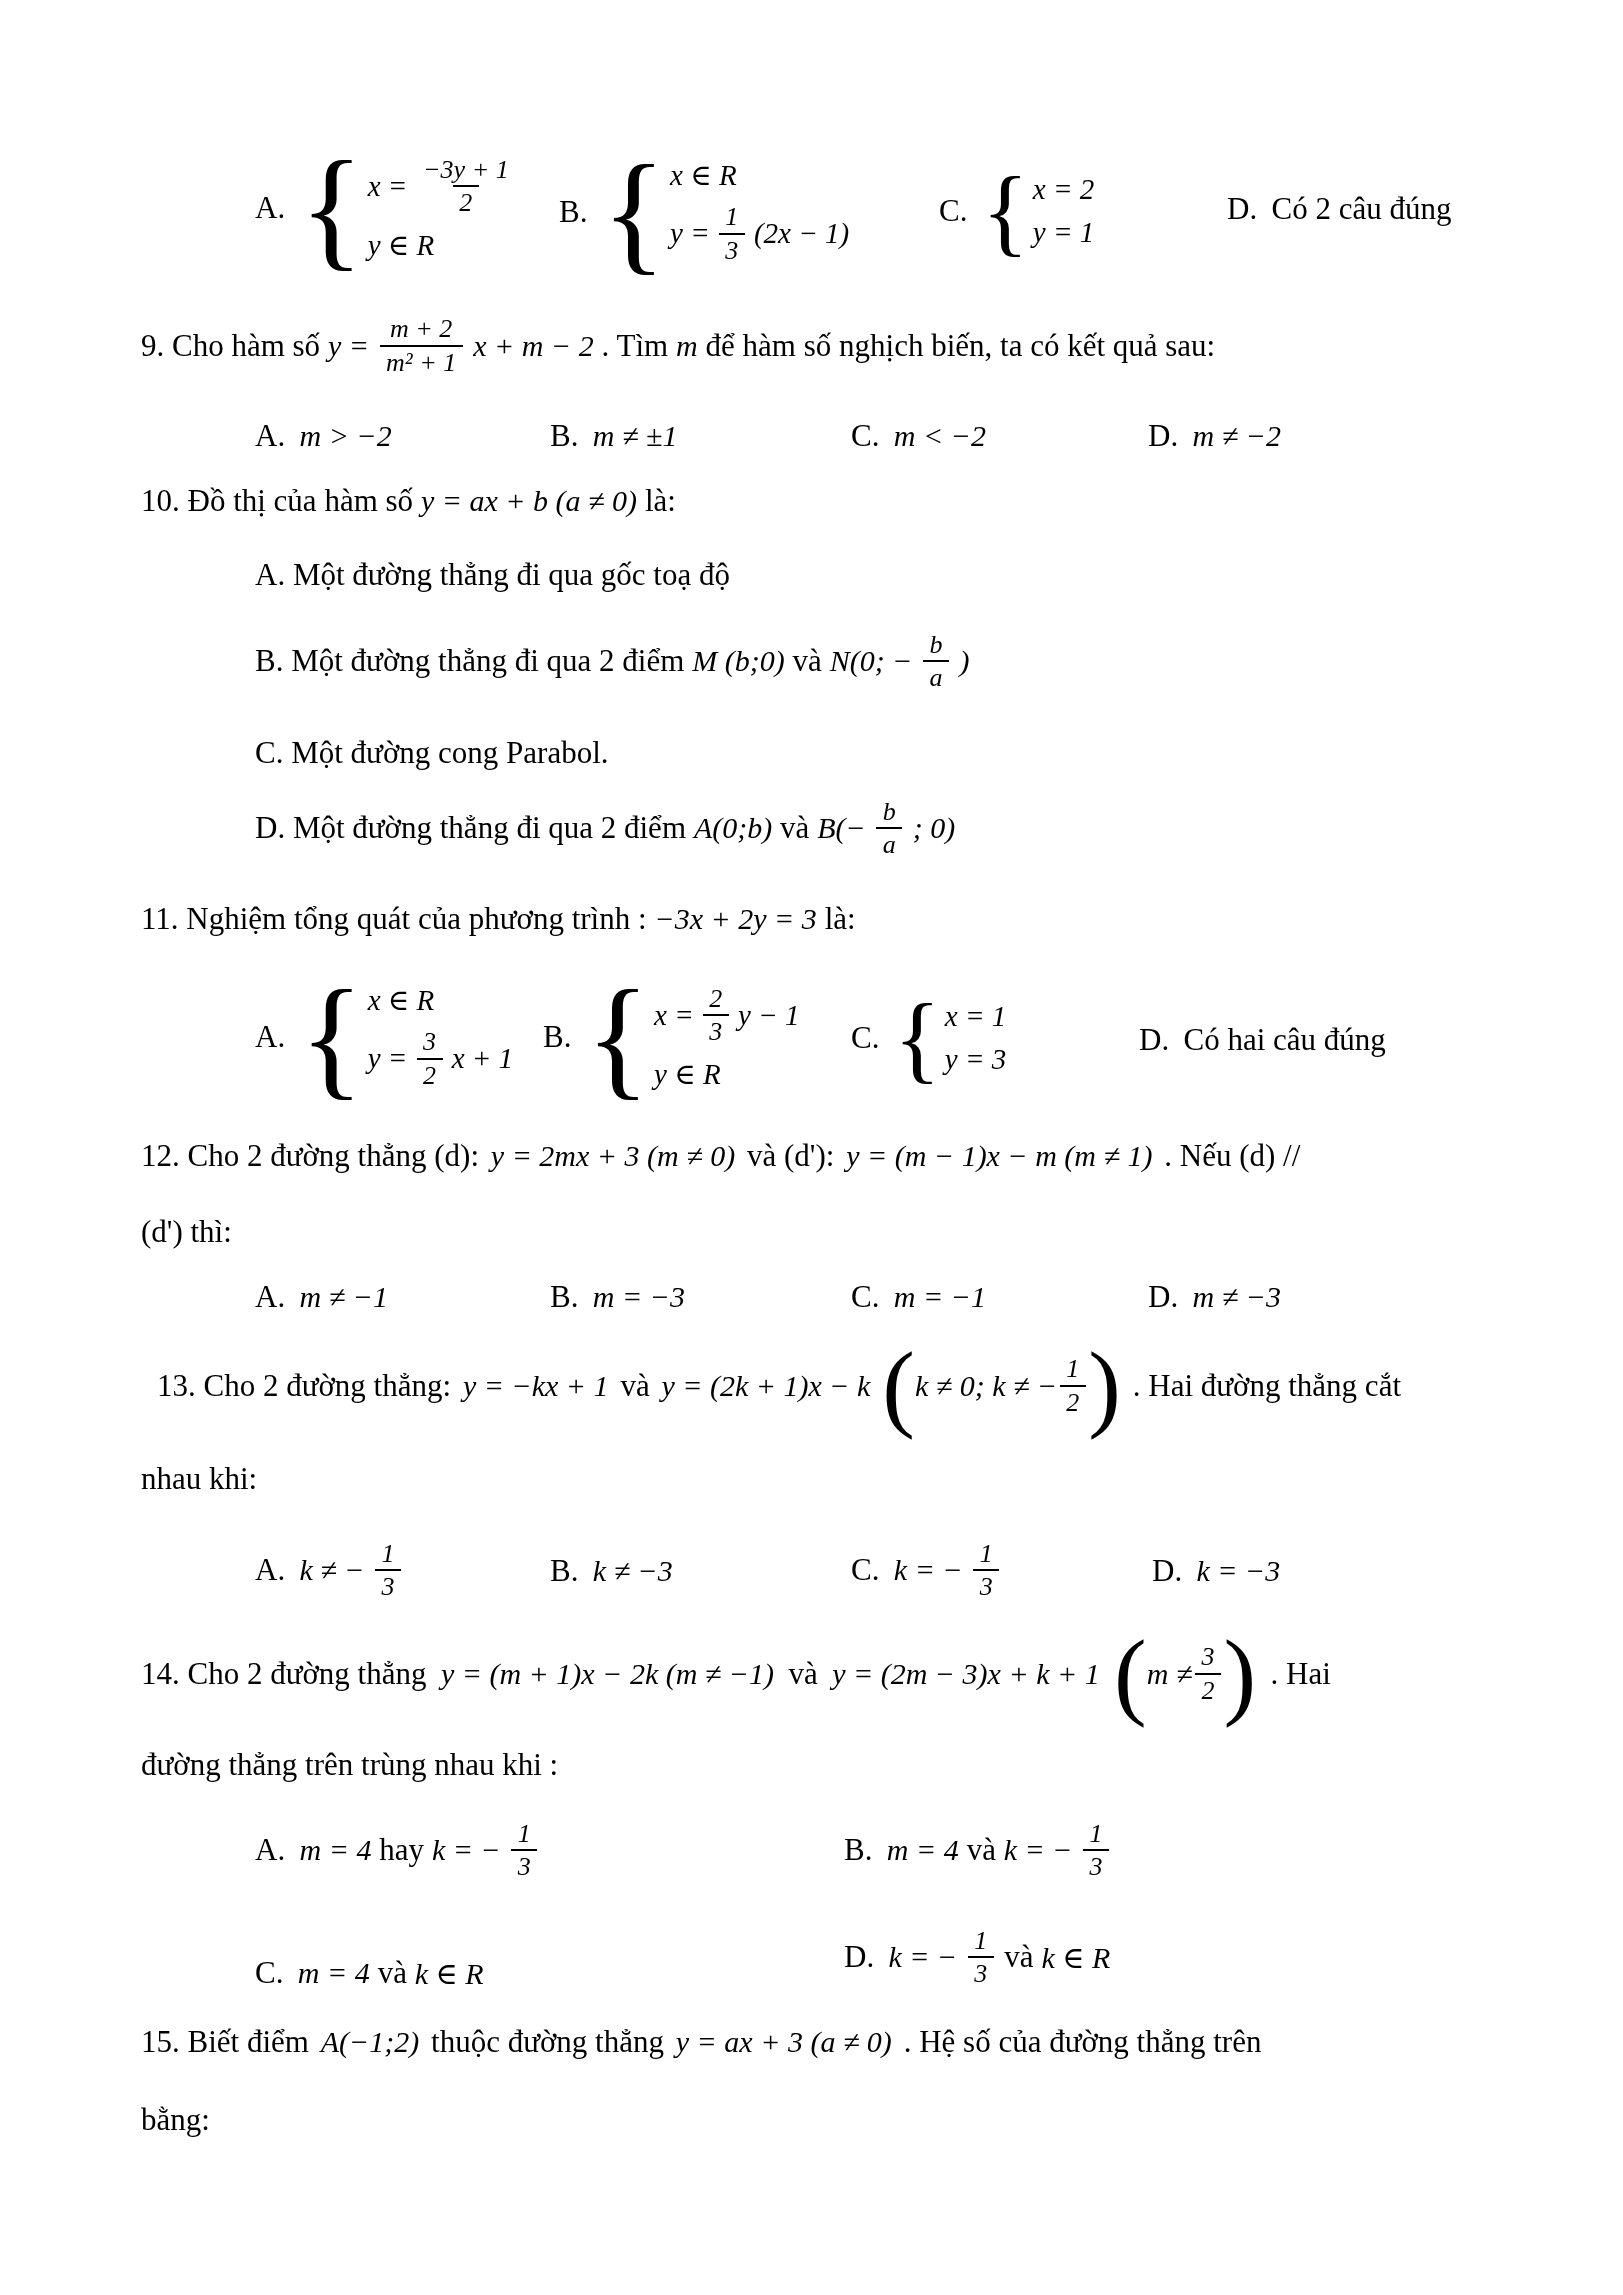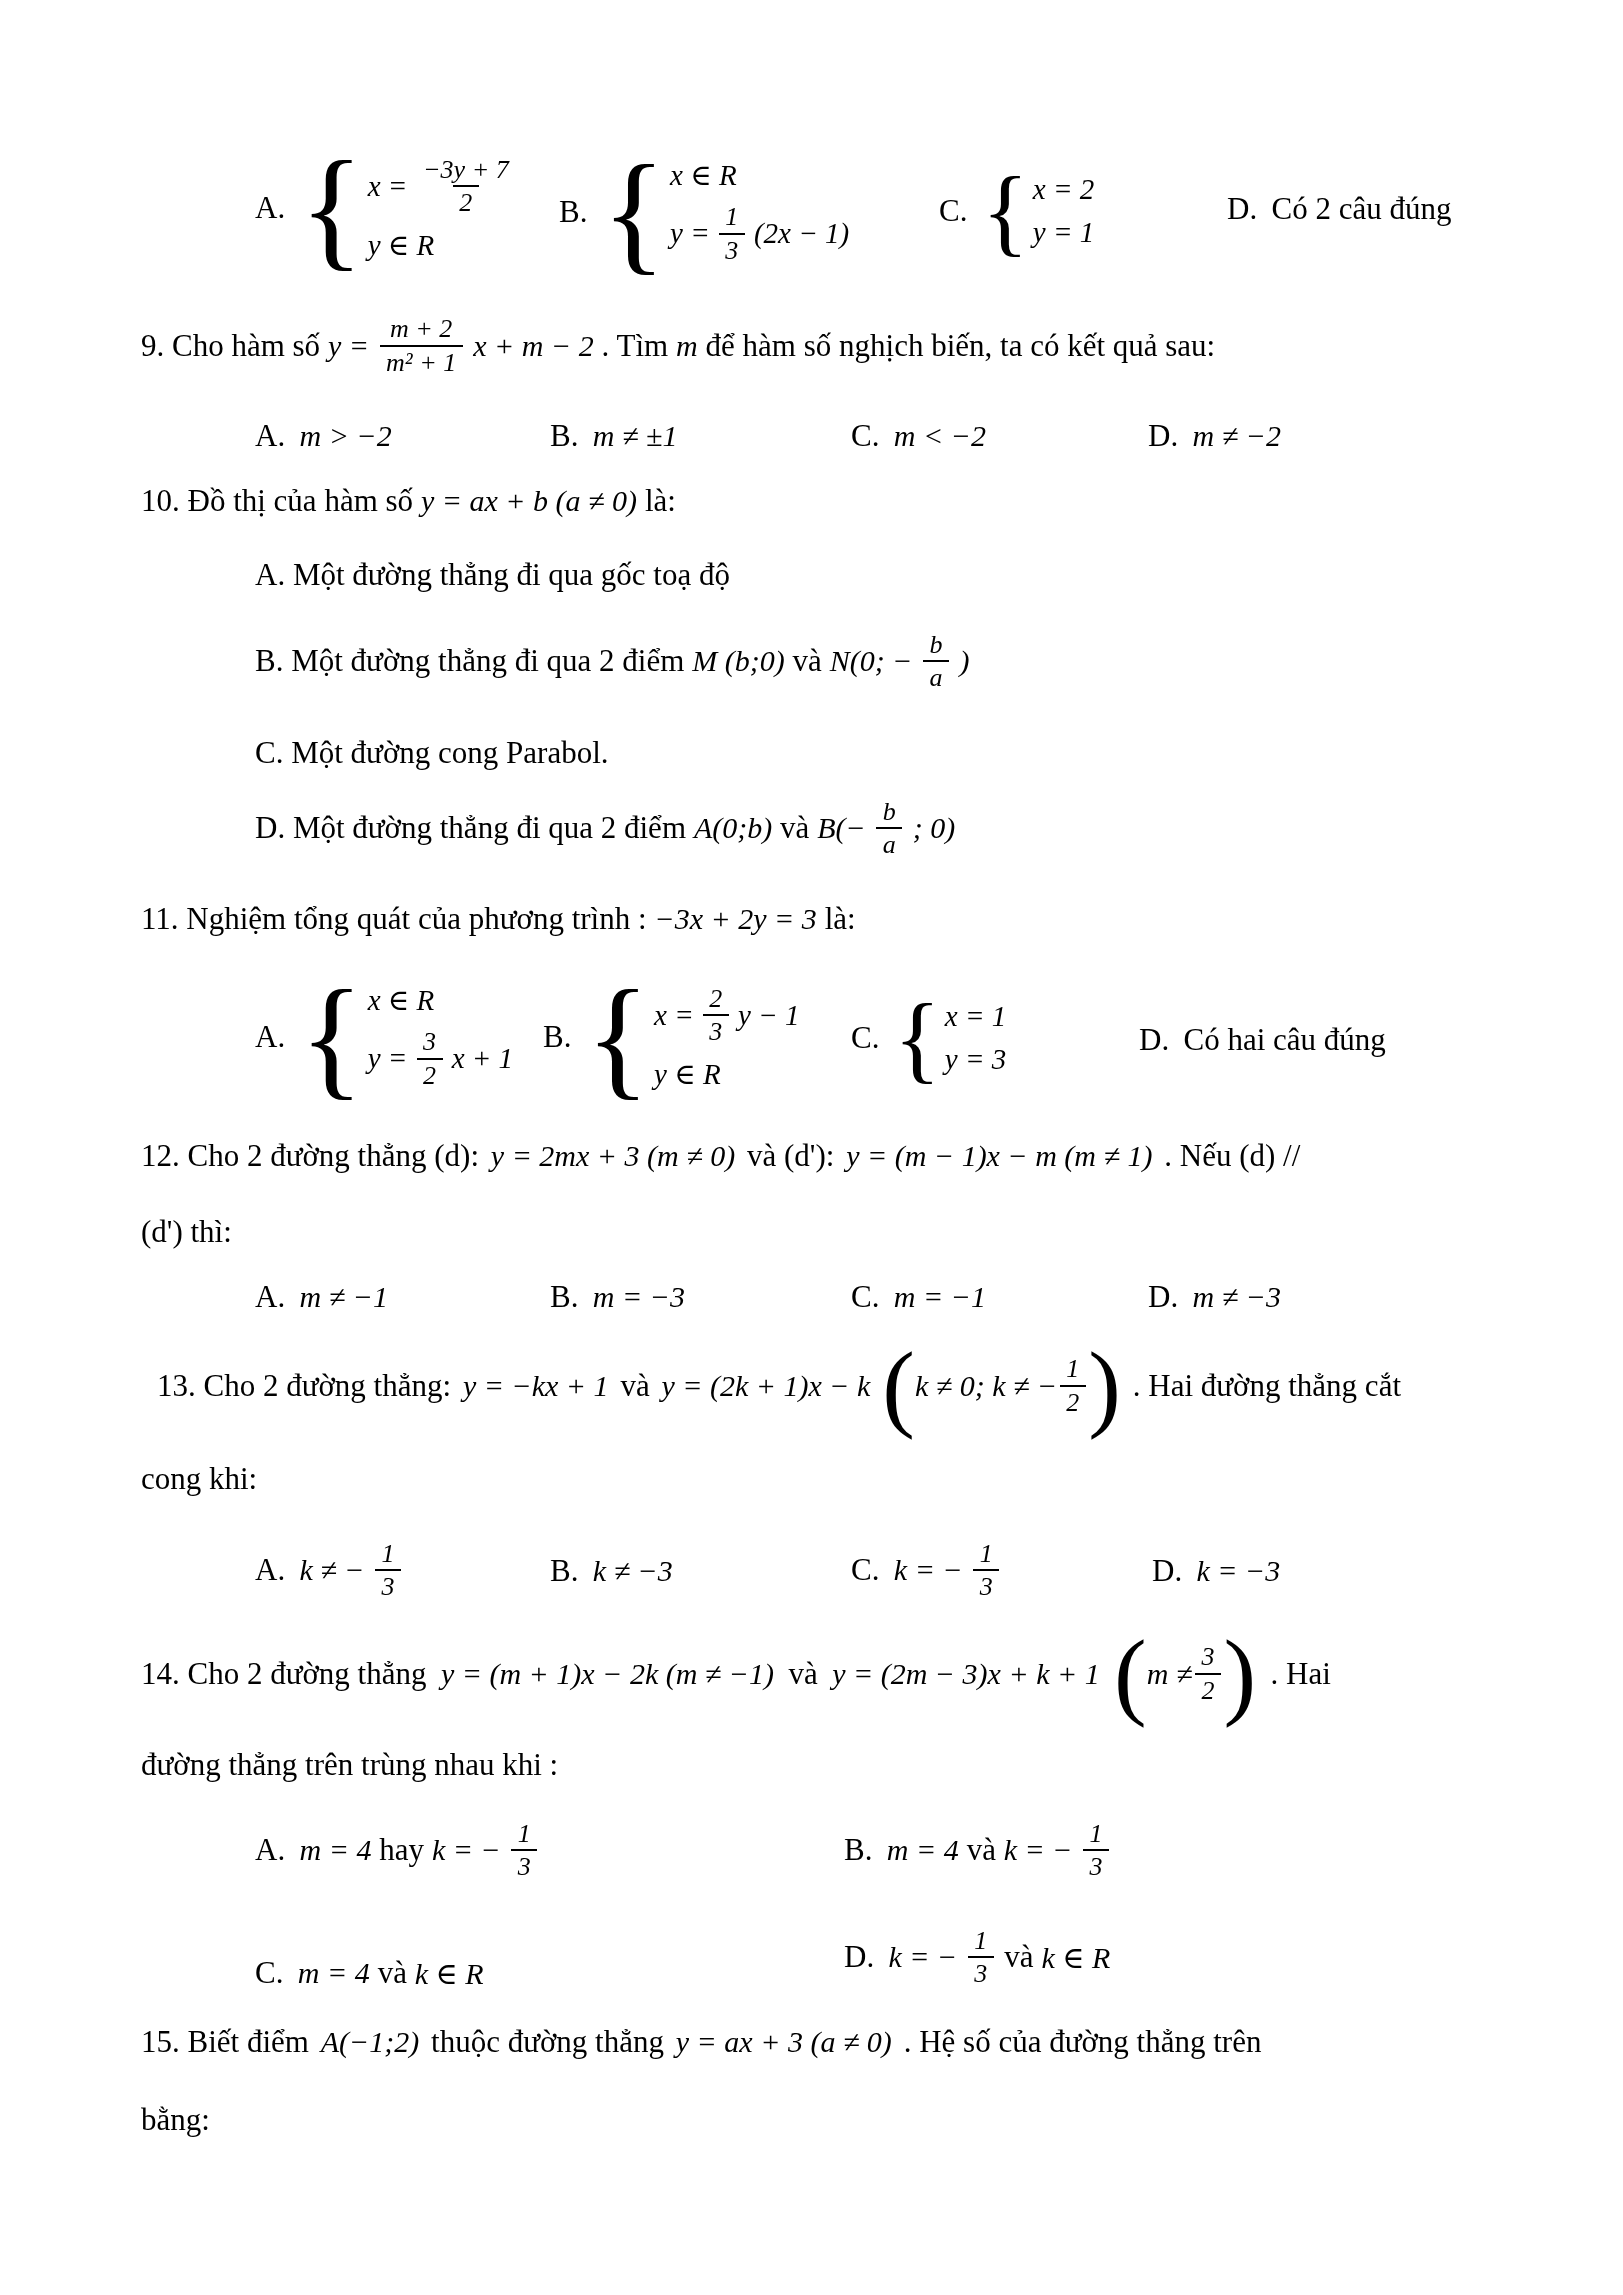--- a/index.html
+++ b/index.html
@@ -34,21 +34,21 @@
 <body>
 
 <div class="abs" style="left:255px; top:141px;">
   <span class="lbl">A.</span>
   <span class="sys">
     <span class="brace b-tall">{</span>
     <span class="syscol">
       <span class="sline">
         <span>x =</span>
         <span class="frac">
-          <span class="fn">−3y + 7</span>
+          <span class="fn">−3y + 1</span>
           <span class="fd">2</span>
         </span>
       </span>
       <span class="sline">y ∈ R</span>
     </span>
   </span>
 </div>
 
 <div class="abs" style="left:559px; top:145px;">
   <span class="lbl">B.</span>
@@ -248,21 +248,21 @@
     <span class="m">k ≠ 0; k ≠ −</span>
     <span class="frac">
       <span class="fn">1</span>
       <span class="fd">2</span>
     </span>
     <span class="bigp">)</span>
   </span>
   <span class="t">. Hai đường thẳng cắt</span>
 </div>
 <div class="abs" style="left:141px; top:1458px; height:42px;">
-  <span class="t">cong khi:</span>
+  <span class="t">nhau khi:</span>
 </div>
 
 <div class="abs" style="left:255px; top:1534px; height:72px;">
   <span class="lbl">A.</span>
   <span class="m">k ≠ −</span>
   <span class="frac">
     <span class="fn">1</span>
     <span class="fd">3</span>
   </span>
 </div>

